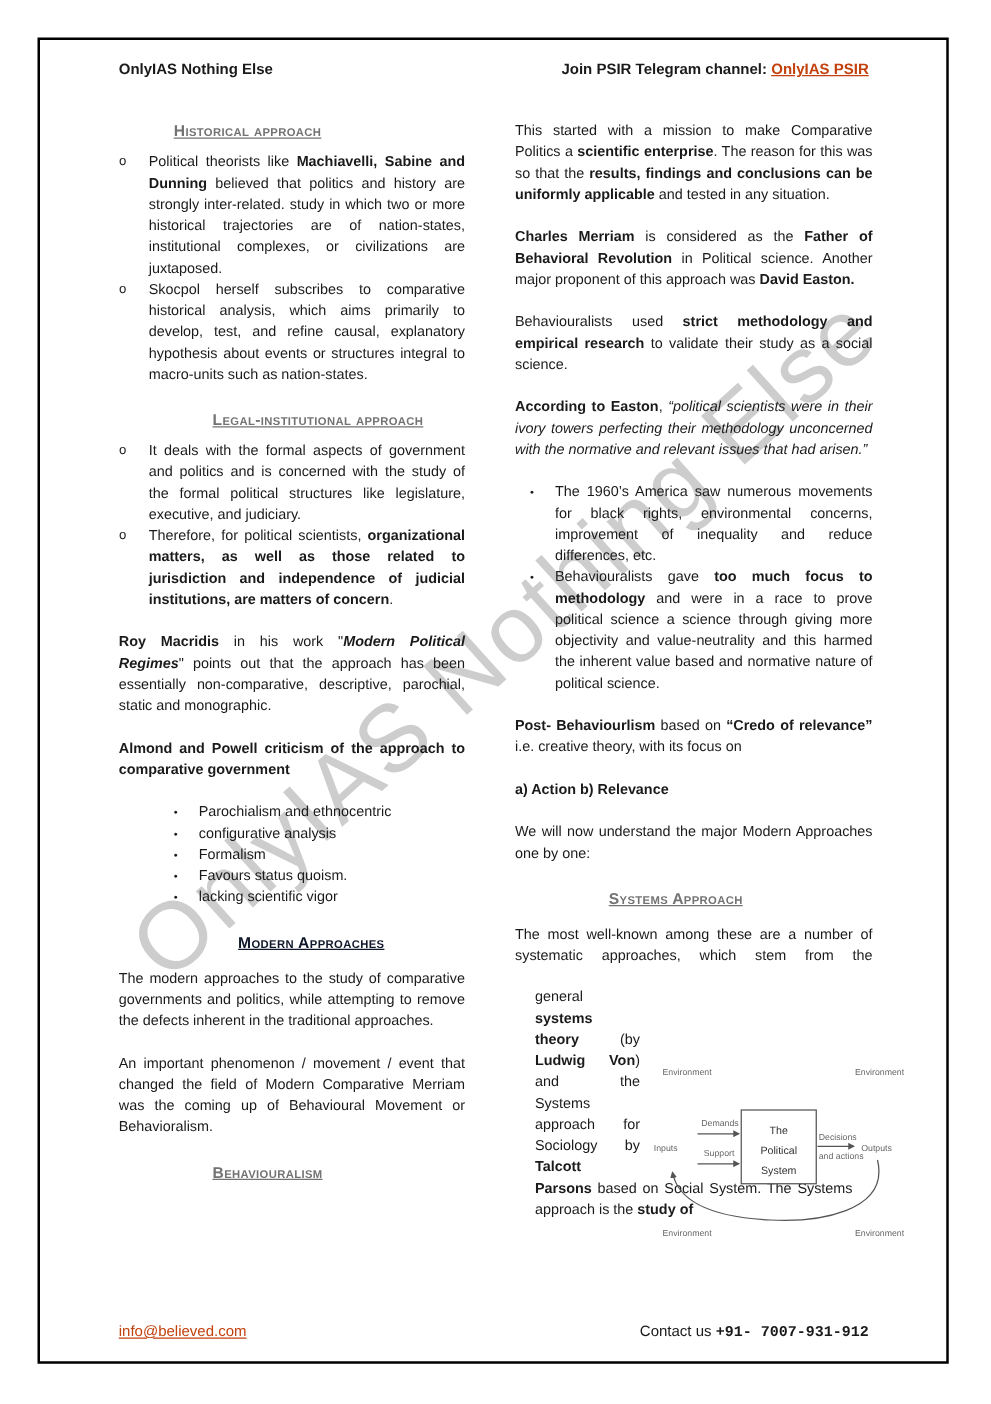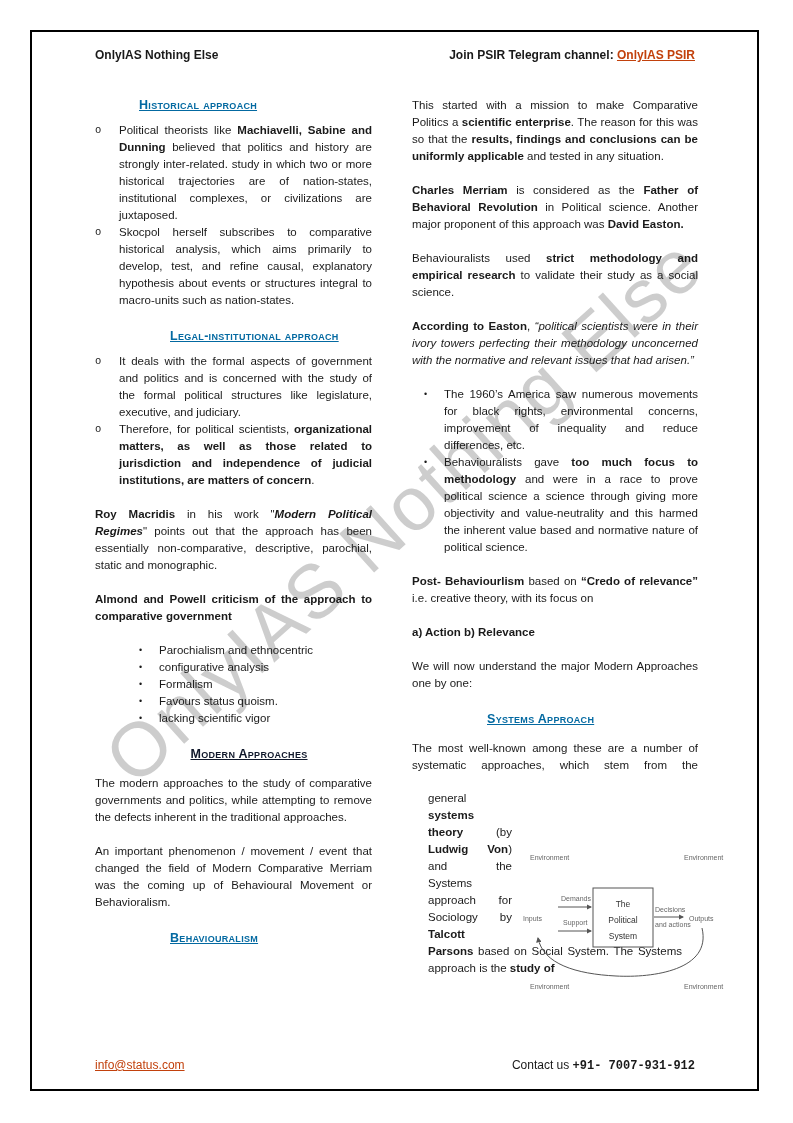--- a/index.html
+++ b/index.html
@@ -28,21 +28,21 @@
   a.link{color:#c2410c;text-decoration:underline;cursor:pointer;}
   .bold{font-weight:bold;font-family:Liberation Mono, monospace;}
   .col{position:absolute;top:97px;font-size:11.5px;line-height:17px;
     text-align:justify;z-index:2;}
   .col-left{left:95px;width:277px;}
   .col-right{left:412px;width:286px;}
   .heading{
     font-variant:small-caps;font-weight:bold;text-decoration:underline;
     font-size:12.5px;letter-spacing:.3px;margin:0 0 8px 0;text-align:left;
   }
-  .heading.blue{color:#0369a1;padding-left:44px;}
+  .heading.blue{color:#737373;padding-left:44px;}
   .heading.black{color:#0f172a;text-align:center;}
   .mt{margin-top:19px;margin-left:31px;}
   p.para{margin:0 0 17px 0;}
   .li{display:flex;margin:0;}
   .li .marker{flex:0 0 24px;text-align:left;}
   .li .marker.mono{font-family:"Liberation Mono", monospace;font-size:10.5px;}
   .li .txt{flex:1;text-align:justify;}
   .sublist{padding-left:44px;margin:0 0 17px 0;}
   .sublist .li .marker{flex:0 0 20px;font-size:9px;}
   .list-block{margin:0 0 17px 0;}
@@ -178,15 +178,15 @@
     <text x="137" y="67">Decisions</text>
     <text x="137" y="82">and actions</text>
     <line x1="136" y1="72" x2="165" y2="72" stroke="#555" stroke-width="1" marker-end="url(#arr)"></line>
     <text x="171" y="76">Outputs</text>
 
     <path d="M184,83 C194,125 135,133 98,131 C58,129 25,119 20,93" fill="none" stroke="#555" stroke-width="1" marker-end="url(#arr)"></path>
   </svg>
 </div>
 
 <div class="footer-row">
-  <a class="link">info@status.com</a>
+  <a class="link">info@believed.com</a>
   <span><span>Contact us </span><span class="bold">+91- 7007-931-912</span></span>
 </div>
 
 </body></html>

